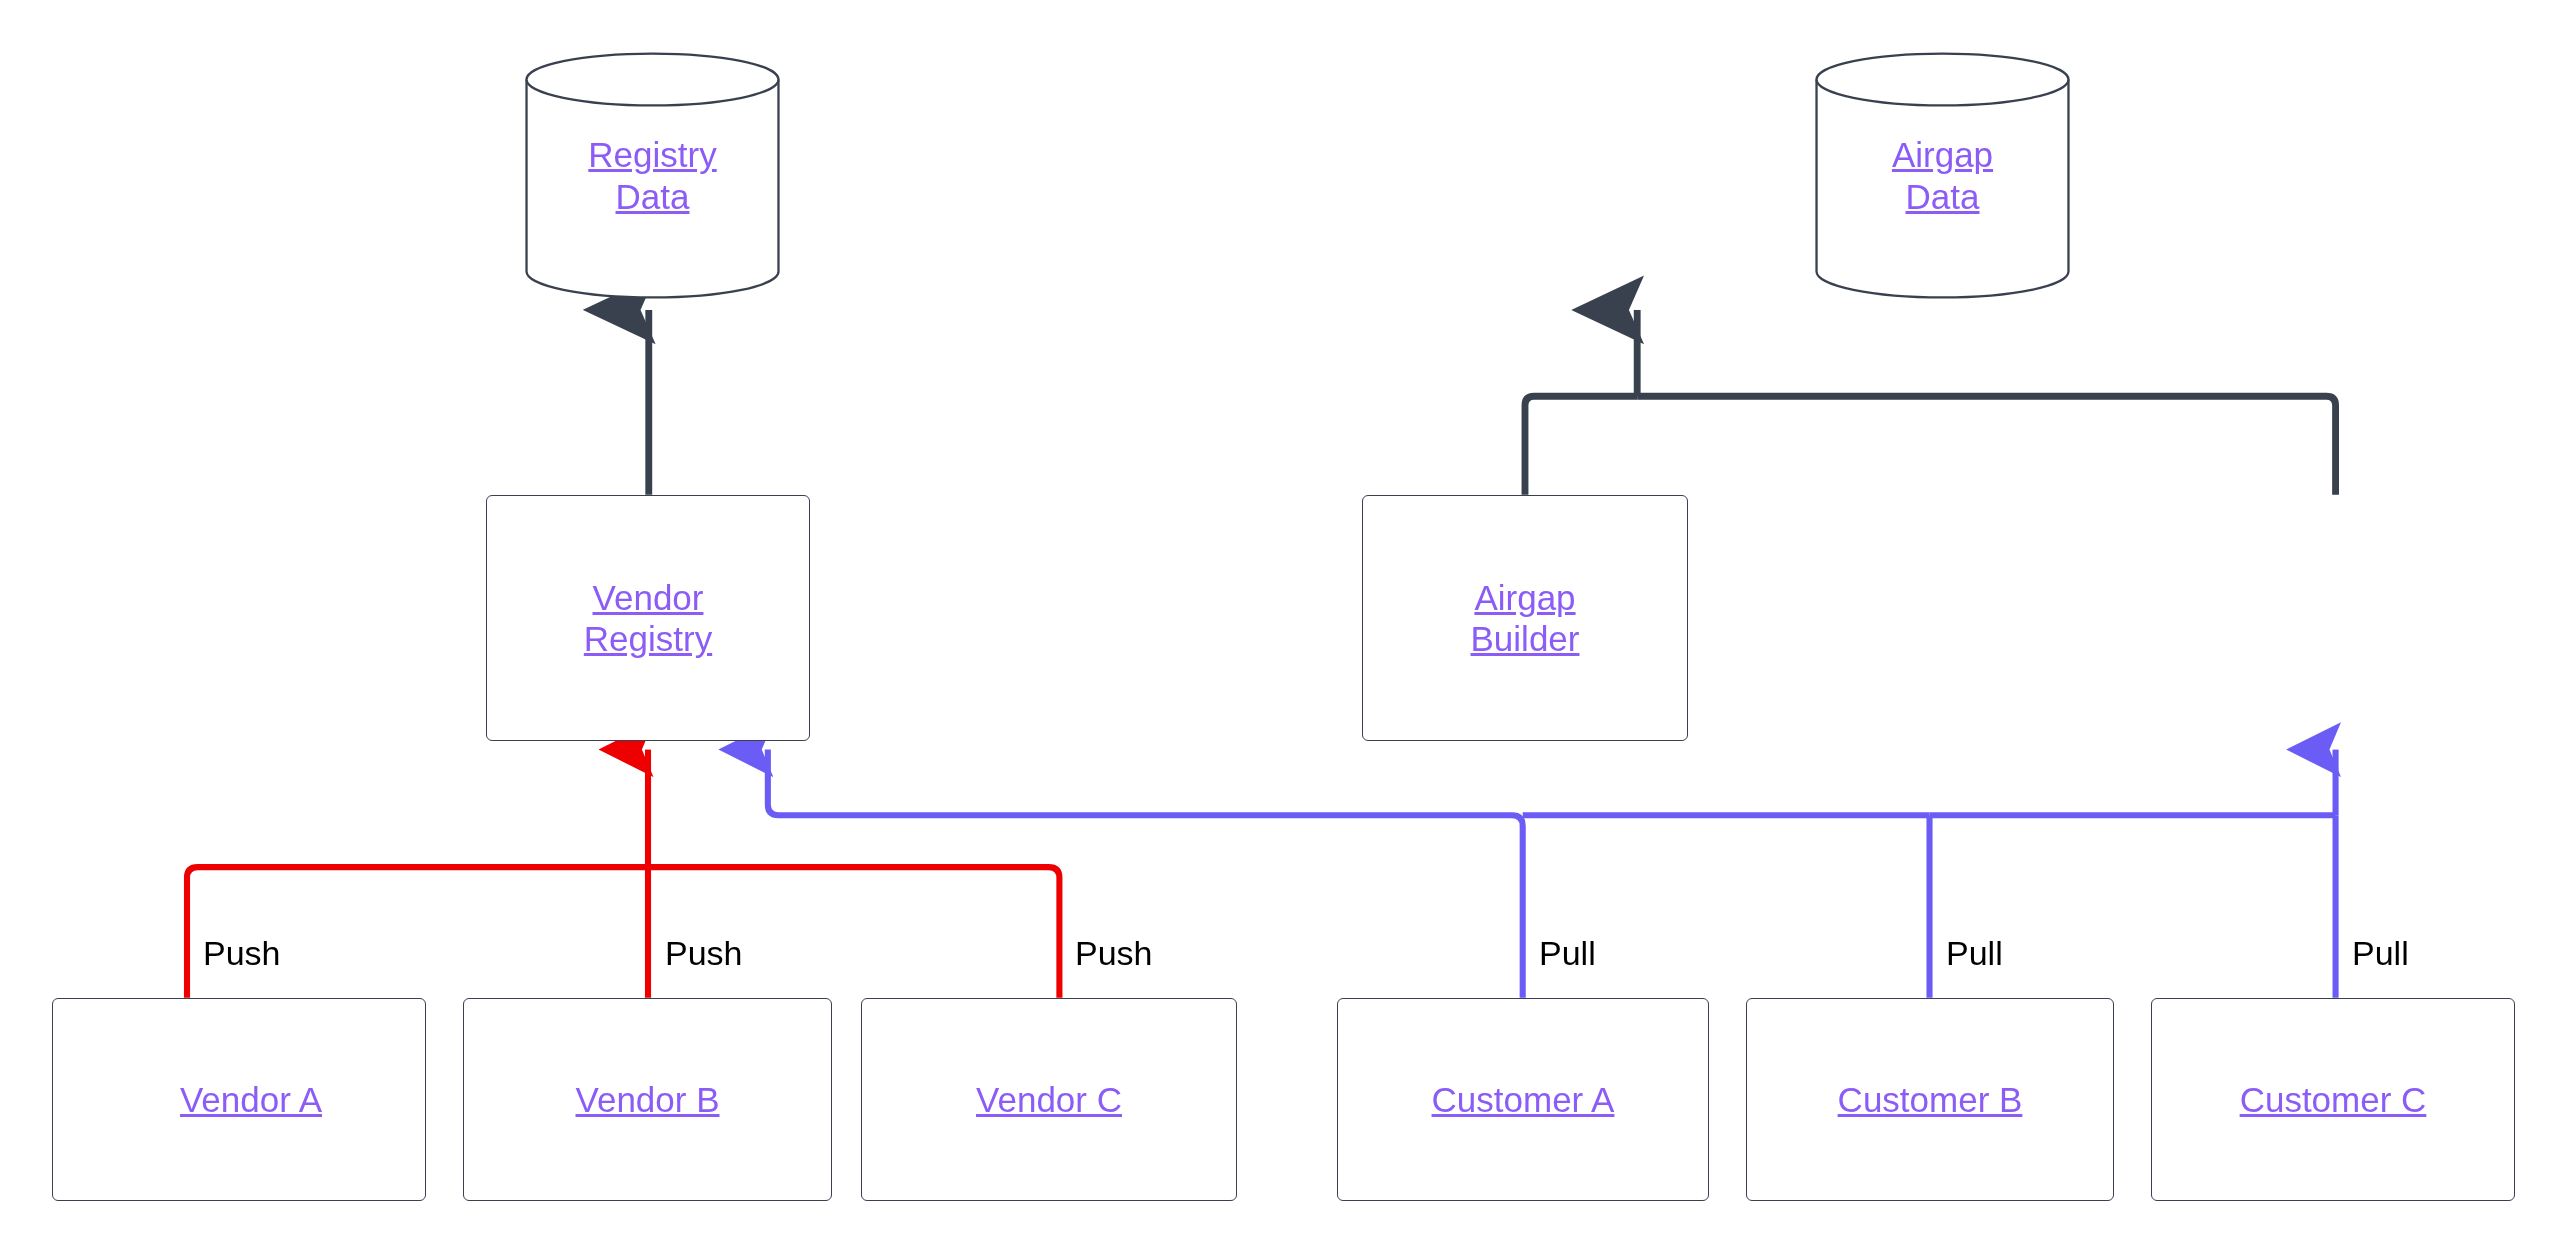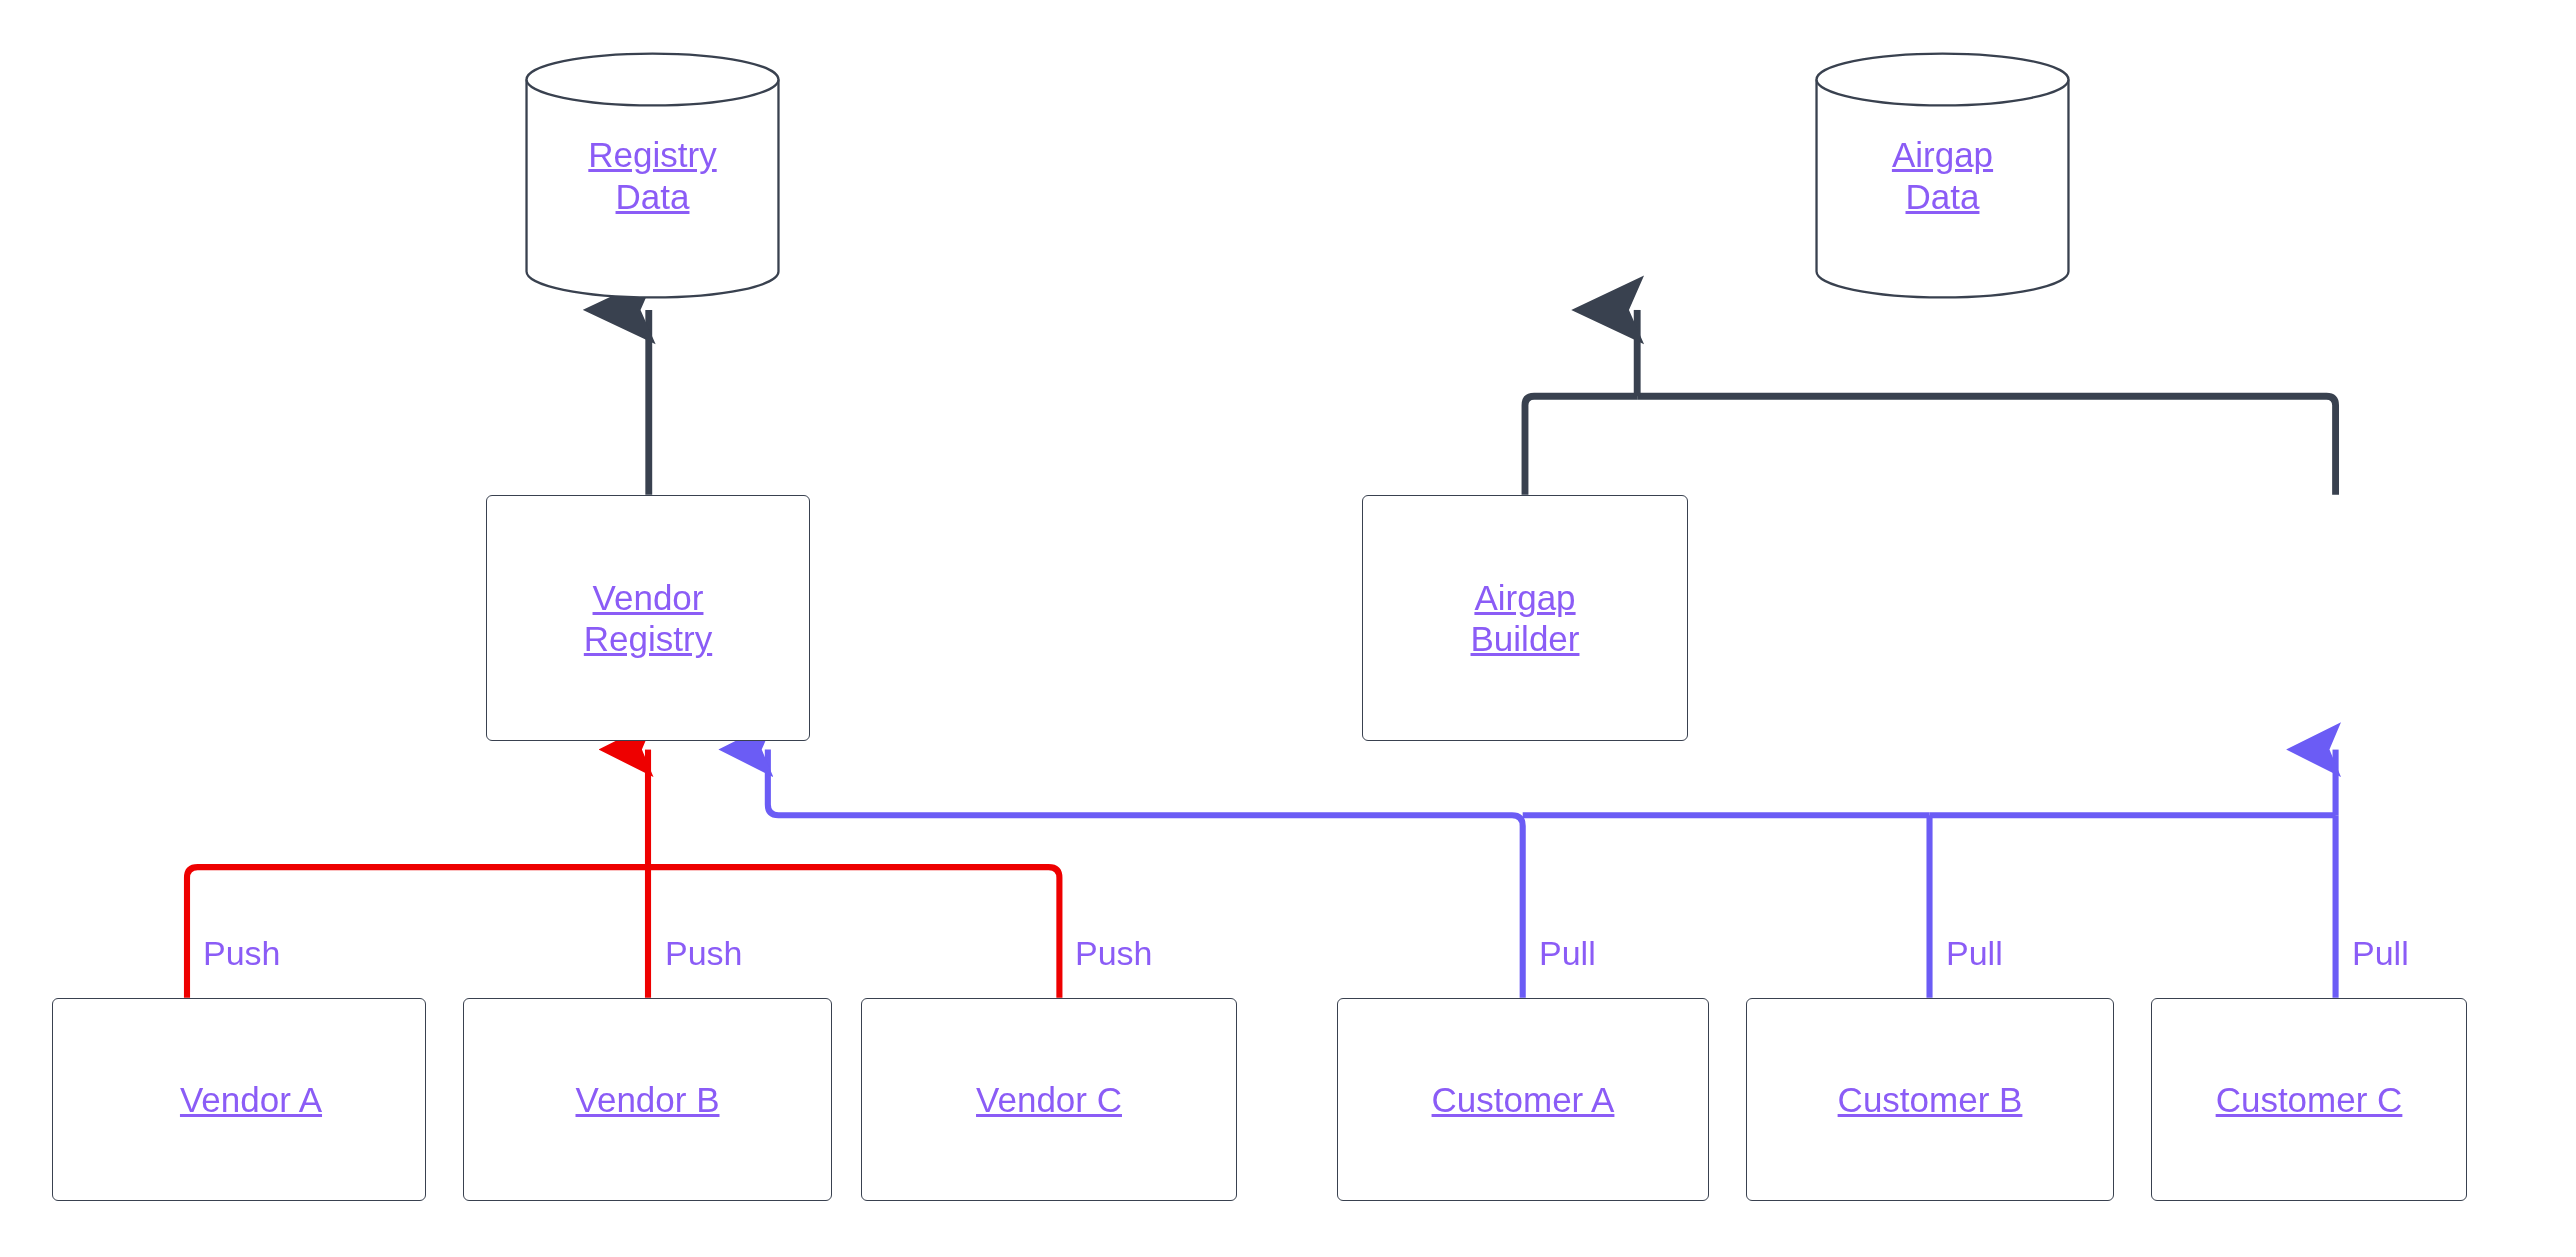--- a/index.html
+++ b/index.html
@@ -6,21 +6,21 @@
   body{width:2576px;height:1258px;font-family:"Liberation Sans",sans-serif;}
   #stage{position:relative;width:2576px;height:1258px;background:#ffffff;overflow:hidden;}
   #wires{position:absolute;left:0;top:0;width:2576px;height:1258px;}
   .node{position:absolute;box-sizing:border-box;display:flex;align-items:center;justify-content:center;
         text-align:center;color:#8b5cf6;background:#ffffff;text-decoration:underline;}
   .box{border:1.5px solid #39414f;border-radius:6px;font-size:35px;line-height:1.18;}
   .cyl{font-size:35px;line-height:1.18;background:transparent;border:0;}
   .cyl .cyl-label{position:relative;z-index:2;white-space:pre-line;}
   .cyl svg{position:absolute;left:0;top:0;width:100%;height:100%;z-index:1;}
   .box .box-label{white-space:pre-line;}
-  .edge-label{position:absolute;color:#8b5cf6;font-size:34px;line-height:1;white-space:nowrap;}
+  .edge-label{position:absolute;color:#000000;font-size:34px;line-height:1;white-space:nowrap;}
 </style>
 </head>
 <body>
 
 <div id="stage">
 
   <svg id="wires" viewBox="0 0 3375 1648">
     <defs>
       <marker id="ah-dark" markerWidth="11" markerHeight="11" refX="5.4" refY="9.6" orient="auto" markerUnits="strokeWidth">
         <path d="M5.4,0 L10.4,10.6 L5.4,8.4 L0.4,10.6 Z" fill="#39414f"></path>
@@ -87,21 +87,21 @@
   </div>
   <div class="node box" style="left:861px;top:998px;width:376px;height:203px;">
     <span class="box-label">Vendor C</span>
   </div>
   <div class="node box" style="left:1337px;top:998px;width:372px;height:203px;">
     <span class="box-label">Customer A</span>
   </div>
   <div class="node box" style="left:1746px;top:998px;width:368px;height:203px;">
     <span class="box-label">Customer B</span>
   </div>
-  <div class="node box" style="left:2151px;top:998px;width:316px;height:203px;">
+  <div class="node box" style="left:2151px;top:998px;width:364px;height:203px;">
     <span class="box-label">Customer C</span>
   </div>
 
   <div class="edge-label" style="left:203px;top:936px;">Push</div>
   <div class="edge-label" style="left:665px;top:936px;">Push</div>
   <div class="edge-label" style="left:1075px;top:936px;">Push</div>
   <div class="edge-label" style="left:1539px;top:936px;">Pull</div>
   <div class="edge-label" style="left:1946px;top:936px;">Pull</div>
   <div class="edge-label" style="left:2352px;top:936px;">Pull</div>
 

